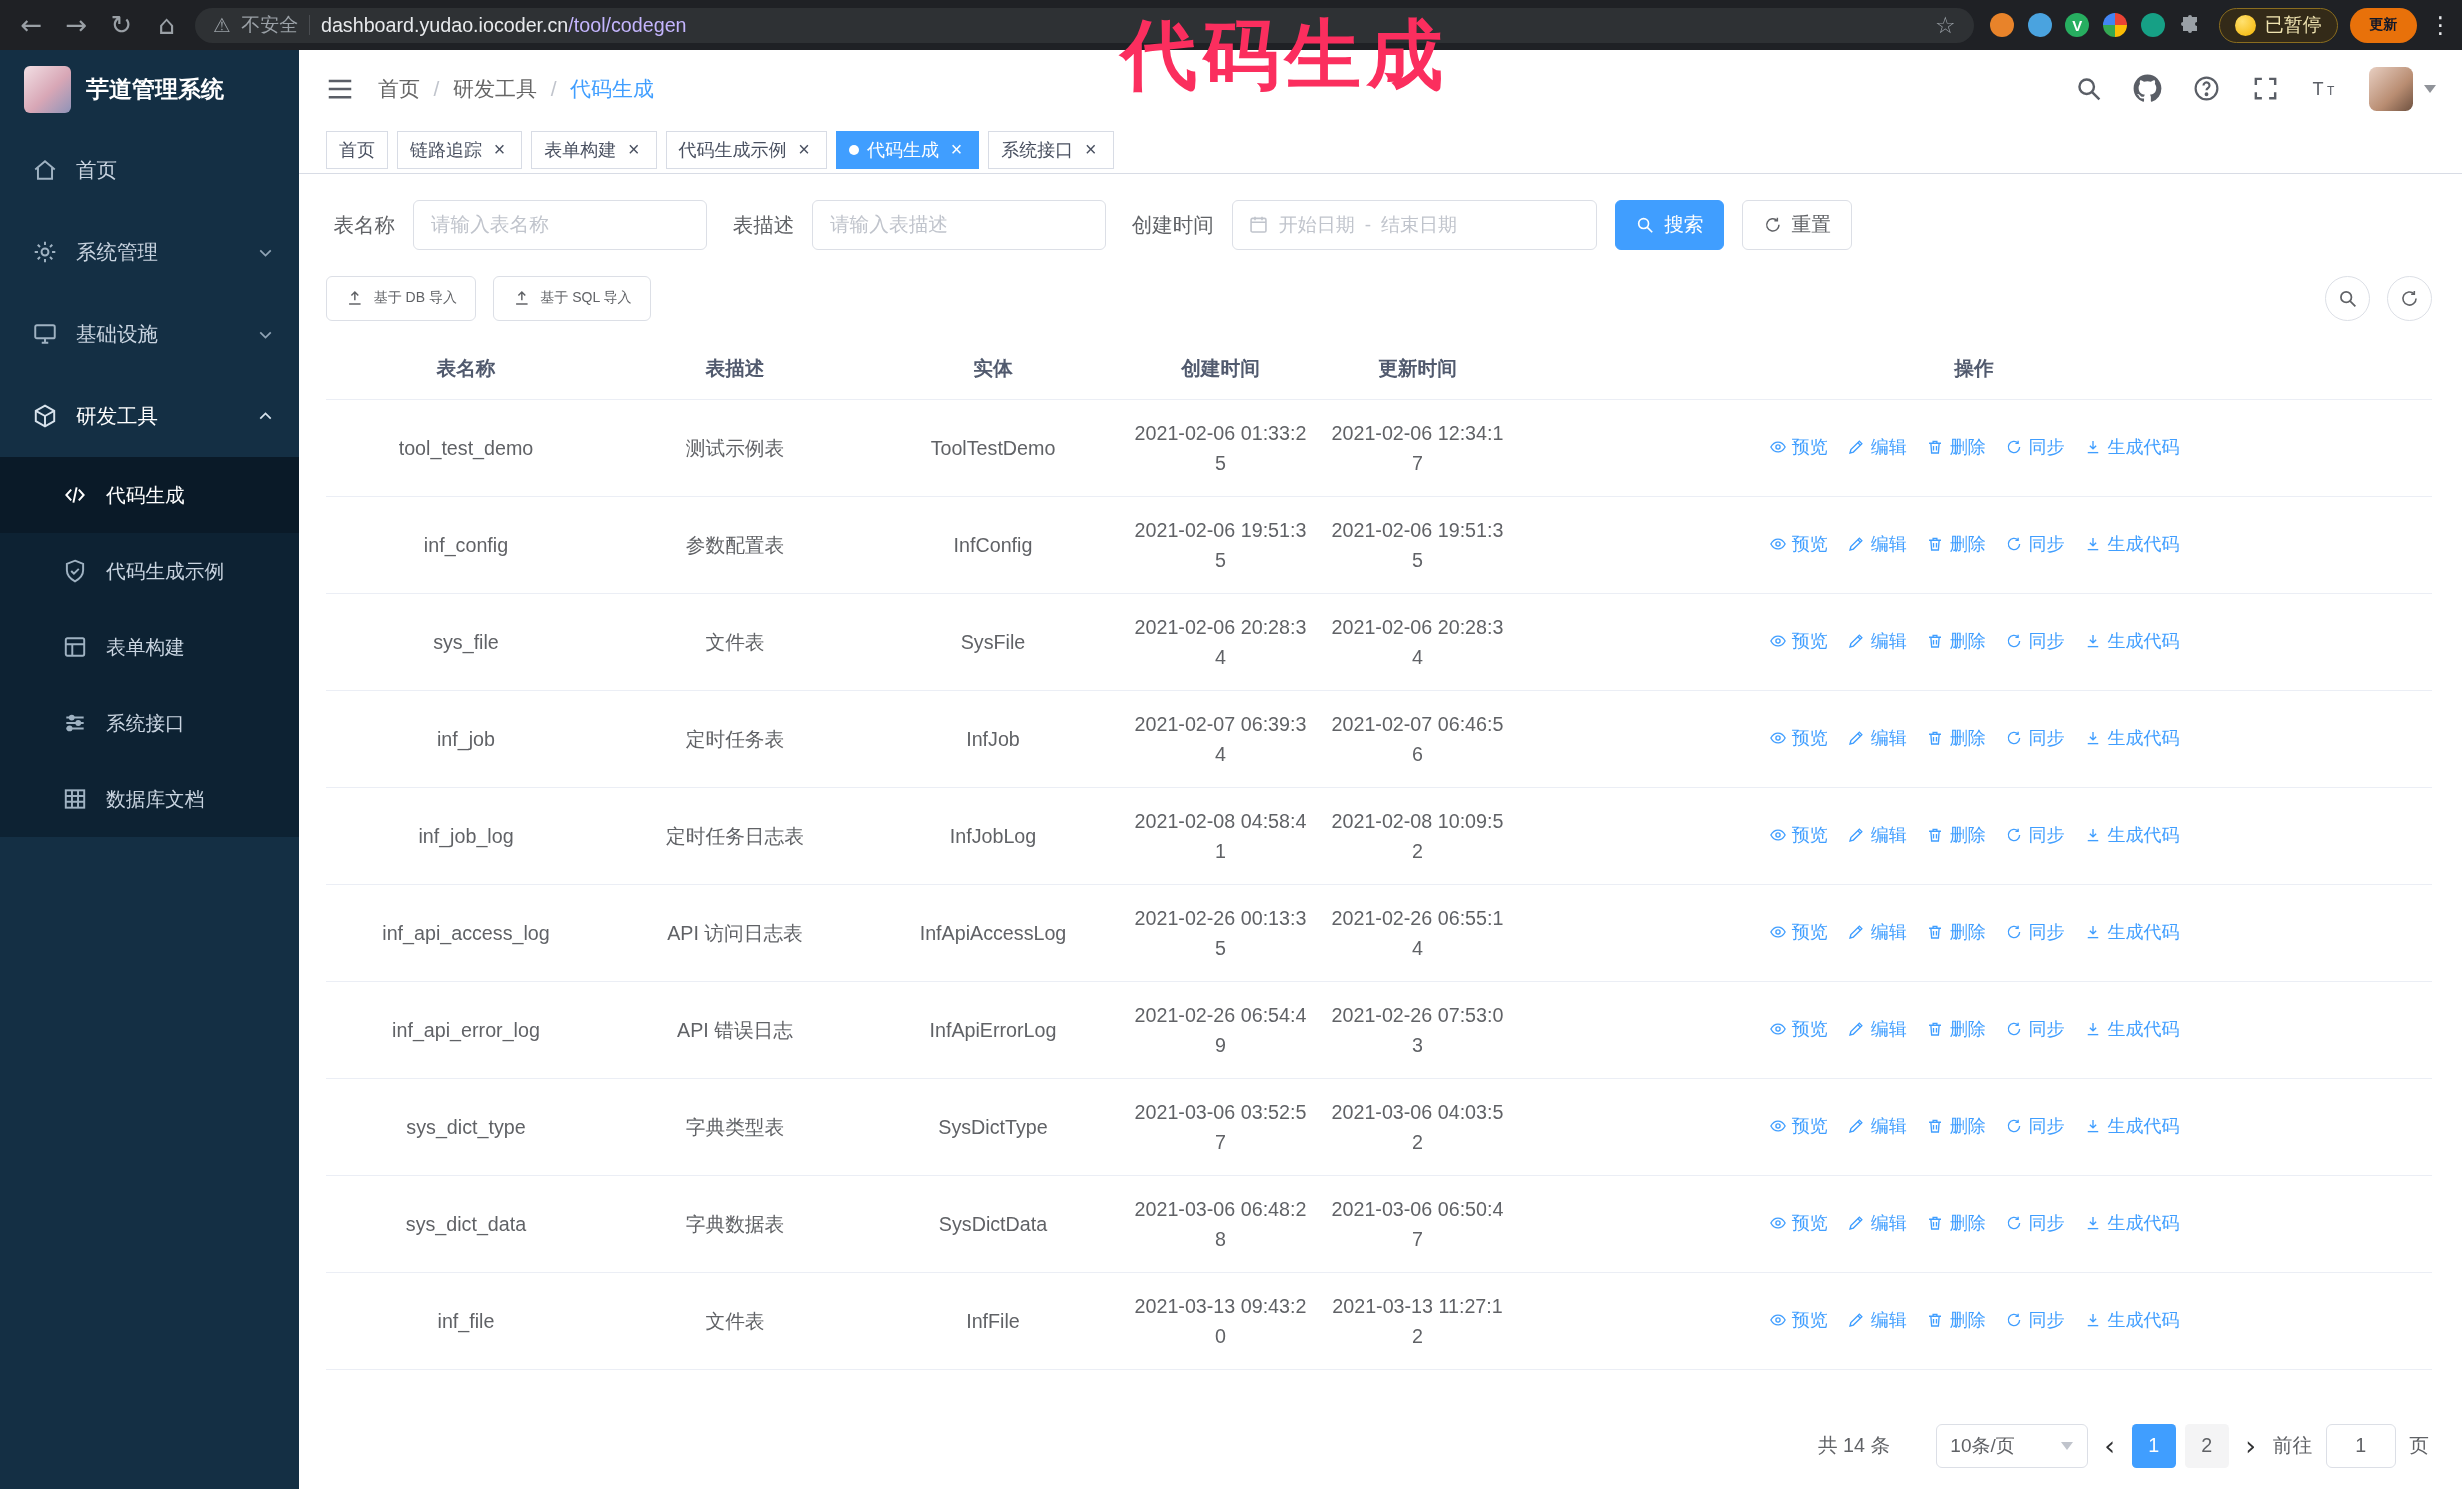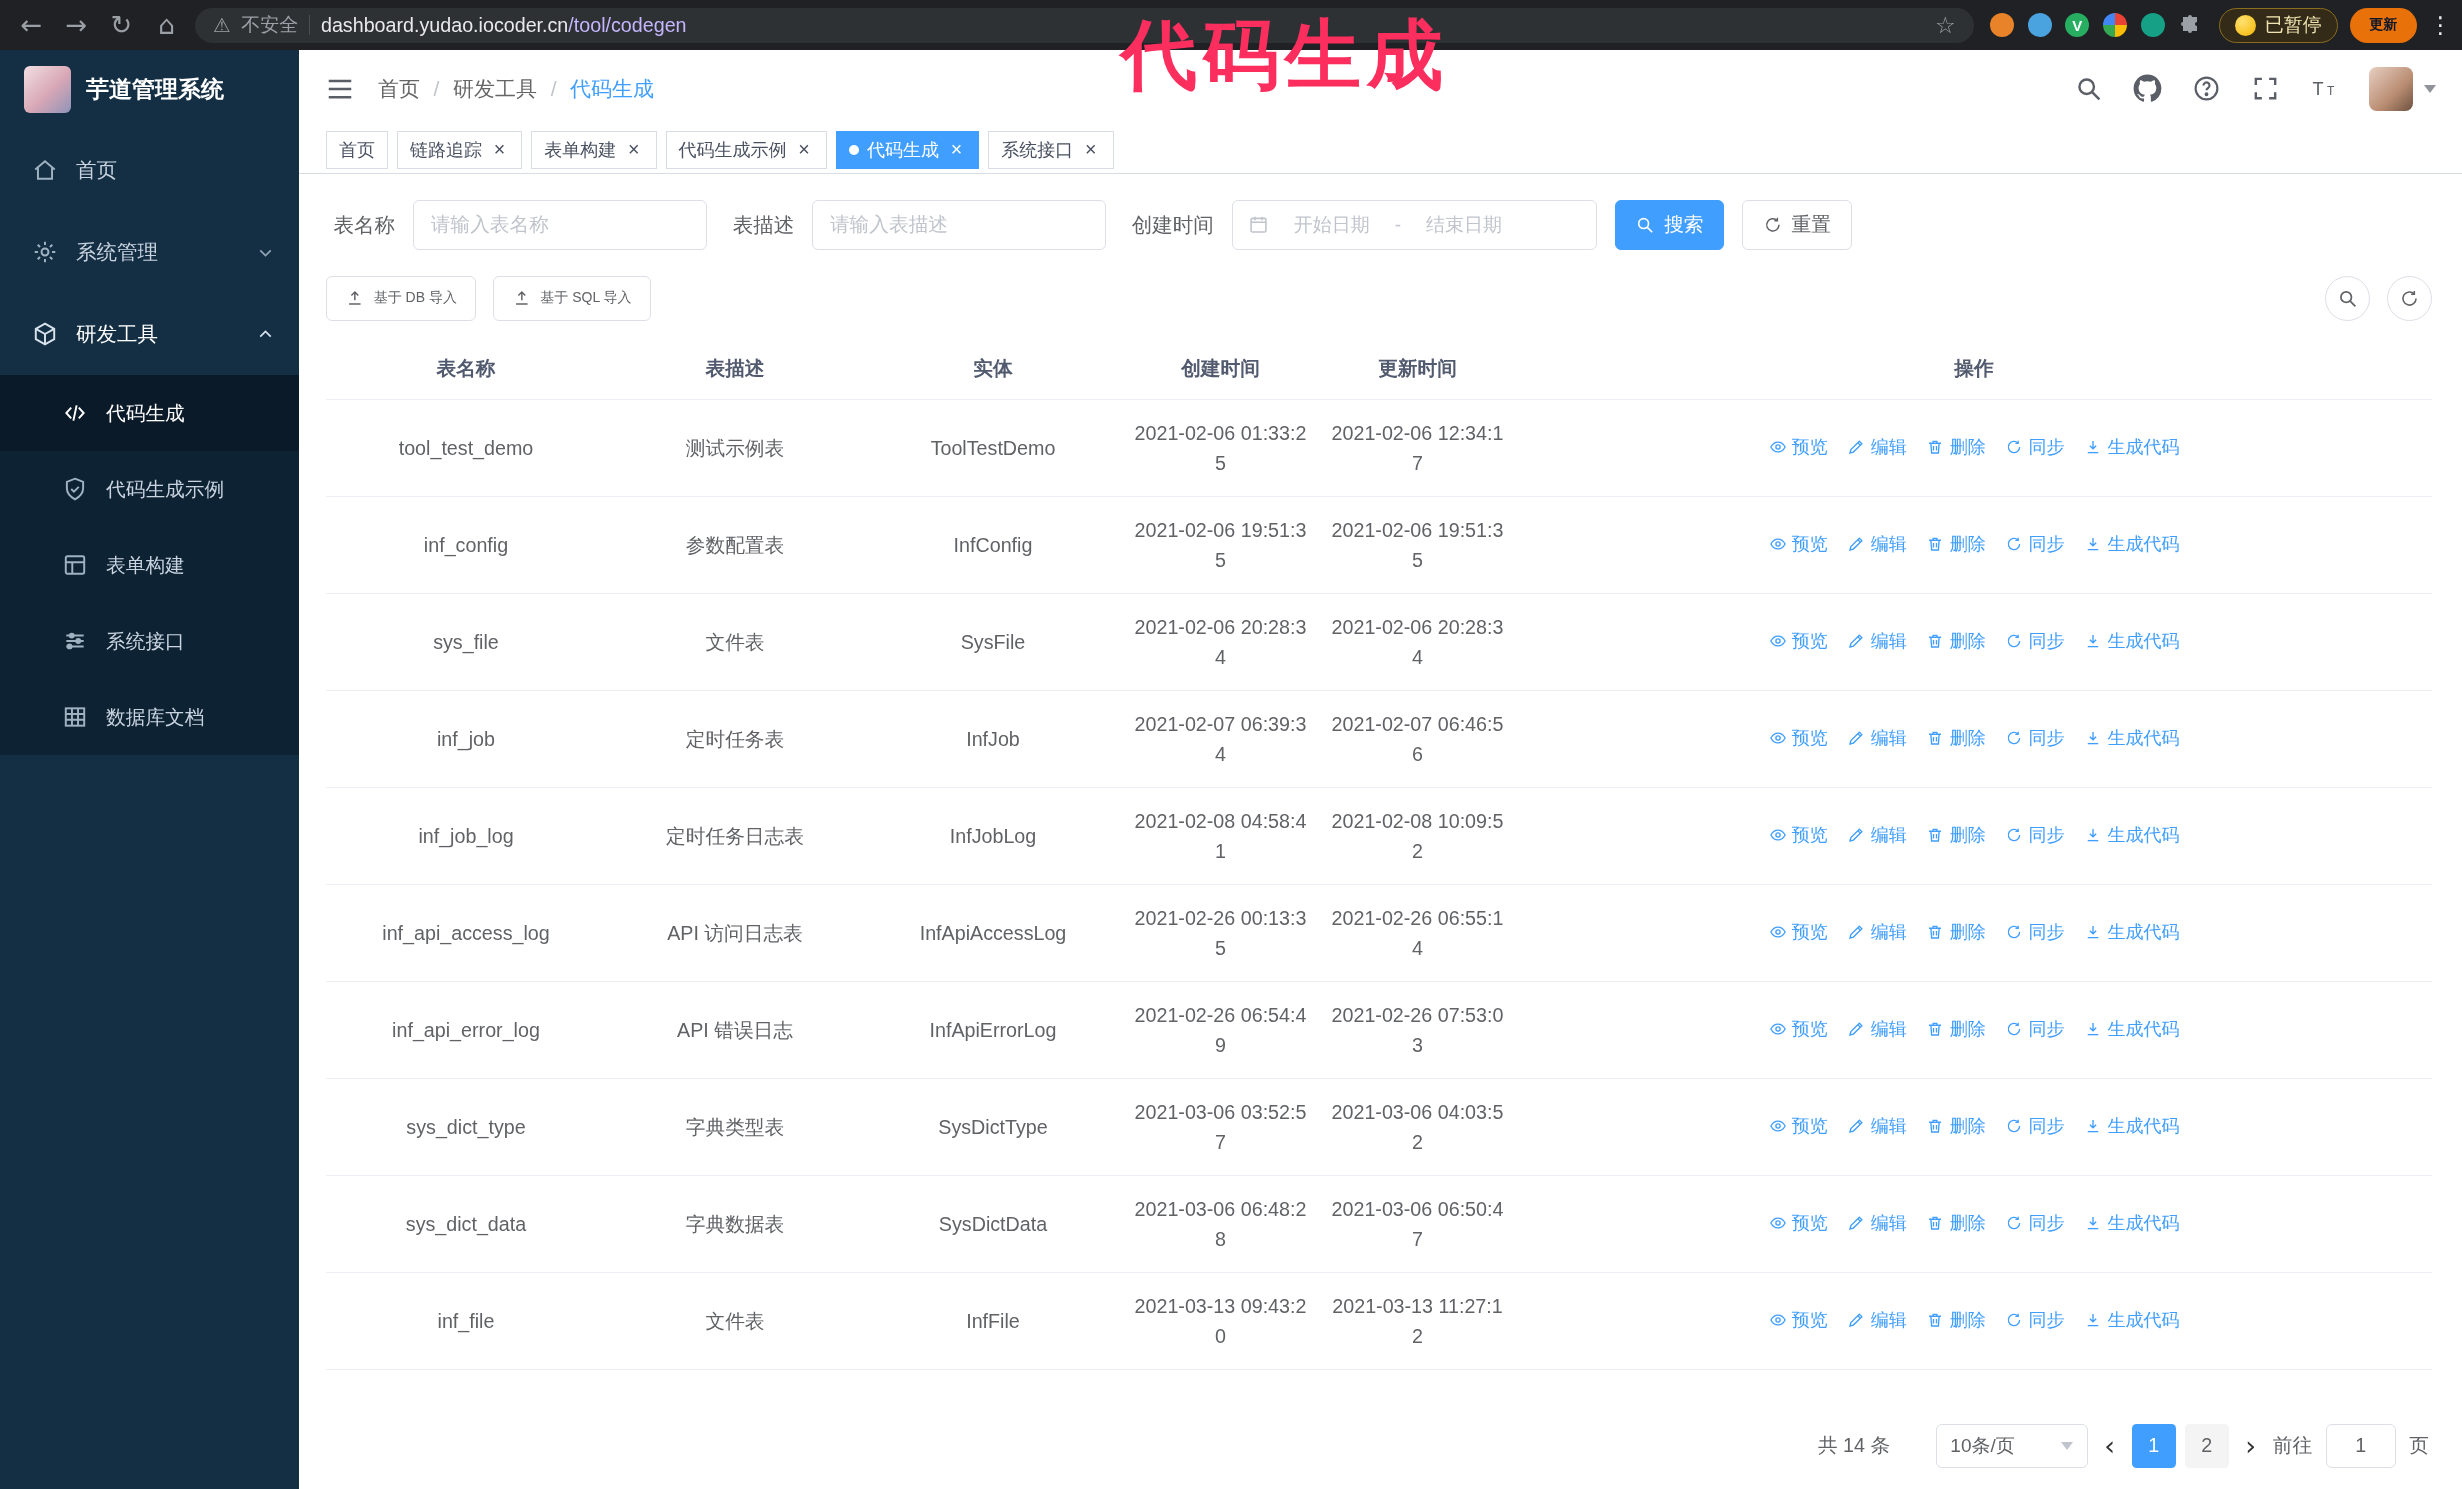--- a/index.html
+++ b/index.html
@@ -72,21 +72,21 @@
   .tab-dot { width:10.6px; height:10.6px; border-radius:50%; background:#fff; }
   .tab-close { font-size:19.7px; line-height:1; display:inline-flex; align-items:center; justify-content:center; width:19.7px; height:19.7px; border-radius:50%; }
 
   
   .content { flex:1; min-height:0; padding:15px 30px 18px 27px; display:flex; flex-direction:column; }
 
   .filter-bar { display:flex; align-items:center; gap:18px; margin-top:10.6px; font-size:20.5px; color:#606266; flex-wrap:nowrap; }
   .filter-label { white-space:nowrap; margin-left:7.6px; }
   .text-input { width:294px; height:50px; border:1.5px solid #dcdfe6; border-radius:6px; padding:0 16.7px; font-size:19.7px; color:#606266; font-family:inherit; outline:none; }
   .text-input::placeholder { color:#c0c4cc; }
-  .date-range { width:365px; height:50px; border:1.5px solid #dcdfe6; border-radius:6px; display:flex; align-items:center; gap:25px; padding:0 15px; color:#c0c4cc; font-size:19px; cursor:text; }
+  .date-range { width:365px; height:50px; border:1.5px solid #dcdfe6; border-radius:6px; display:flex; align-items:center; gap:10px; padding:0 15px; color:#c0c4cc; font-size:19px; cursor:text; }
   .date-range .icon { width:21px; height:21px; color:#c0c4cc; }
   .date-ph { white-space:nowrap; }
   .date-sep { color:#c0c4cc; }
 
   .btn { height:50px; border-radius:6px; display:inline-flex; align-items:center; gap:9px; font-size:19.7px; padding:0 19.7px; border:1.5px solid #dcdfe6; background:#fff; color:#606266; cursor:pointer; font-family:inherit; white-space:nowrap; }
   .btn .icon { width:19.7px; height:19.7px; }
   .btn.primary { background:#409eff; border-color:#409eff; color:#fff; }
   .btn.small { height:45px; font-size:14px; padding:0 18px; }
 
   .toolbar-row { display:flex; align-items:center; gap:16.7px; margin-top:26px; }
@@ -170,20 +170,34 @@
           <span>首页</span>
         </div>
         <div class="menu-item">
           <span class="icon ">
             <svg viewBox="0 0 24 24" fill="none" stroke="currentColor" stroke-width="1.8">
               <circle cx="12" cy="12" r="3.2"></circle>
               <path d="M12 2.5v3M12 18.5v3M2.5 12h3M18.5 12h3M5.3 5.3l2.1 2.1M16.6 16.6l2.1 2.1M18.7 5.3l-2.1 2.1M7.4 16.6l-2.1 2.1"></path>
             </svg>
           </span>
           <span>系统管理</span>
+          <span class="icon chevron">
+            <svg viewBox="0 0 24 24" fill="none" stroke="currentColor" stroke-width="2">
+              <path d="M6 9.5l6 6 6-6"></path>
+            </svg>
+          </span>
+        </div>
+        <div class="menu-item">
+          <span class="icon ">
+            <svg viewBox="0 0 24 24" fill="none" stroke="currentColor" stroke-width="1.8">
+              <rect x="3" y="4" width="18" height="12" rx="1.5"></rect>
+              <path d="M9 20h6M12 16v4"></path>
+            </svg>
+          </span>
+          <span>基础设施</span>
           <span class="icon chevron">
             <svg viewBox="0 0 24 24" fill="none" stroke="currentColor" stroke-width="2">
               <path d="M6 9.5l6 6 6-6"></path>
             </svg>
           </span>
         </div>
         <div class="menu-item expanded">
           <span class="icon ">
             <svg viewBox="0 0 24 24" fill="none" stroke="currentColor" stroke-width="1.8">
               <path d="M12 2.5l8.5 4.8v9.4L12 21.5l-8.5-4.8V7.3z"></path>

